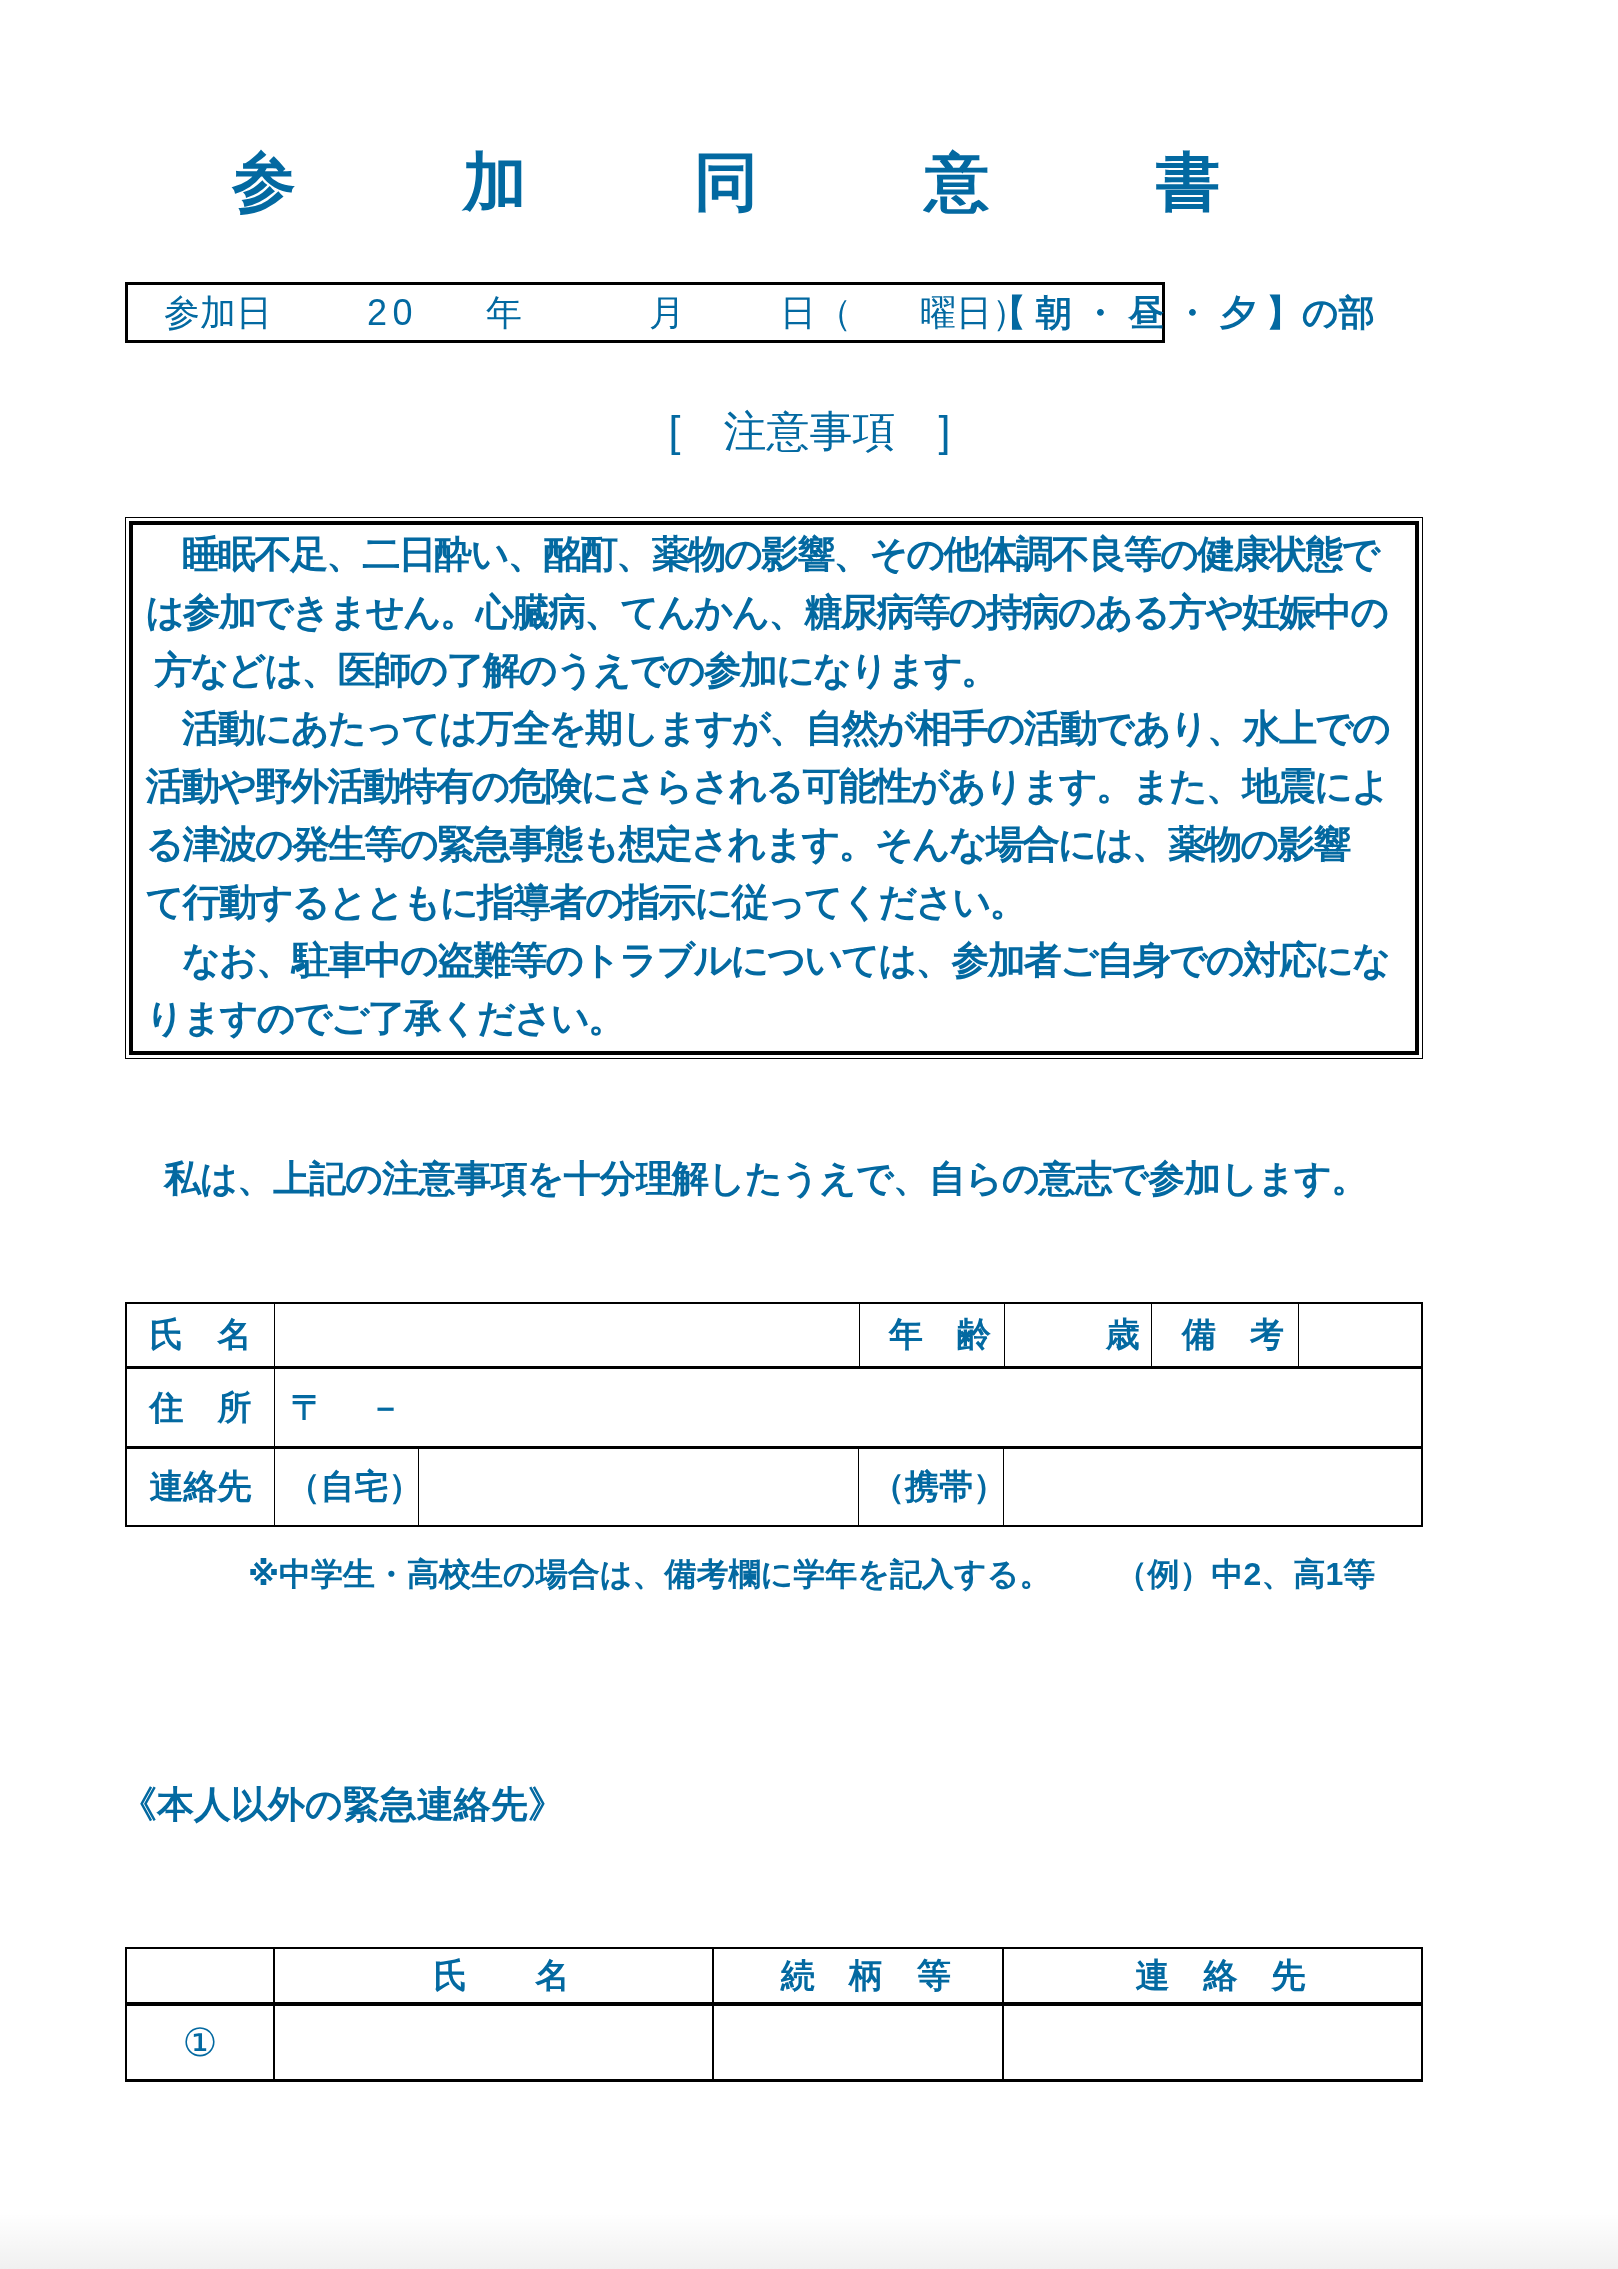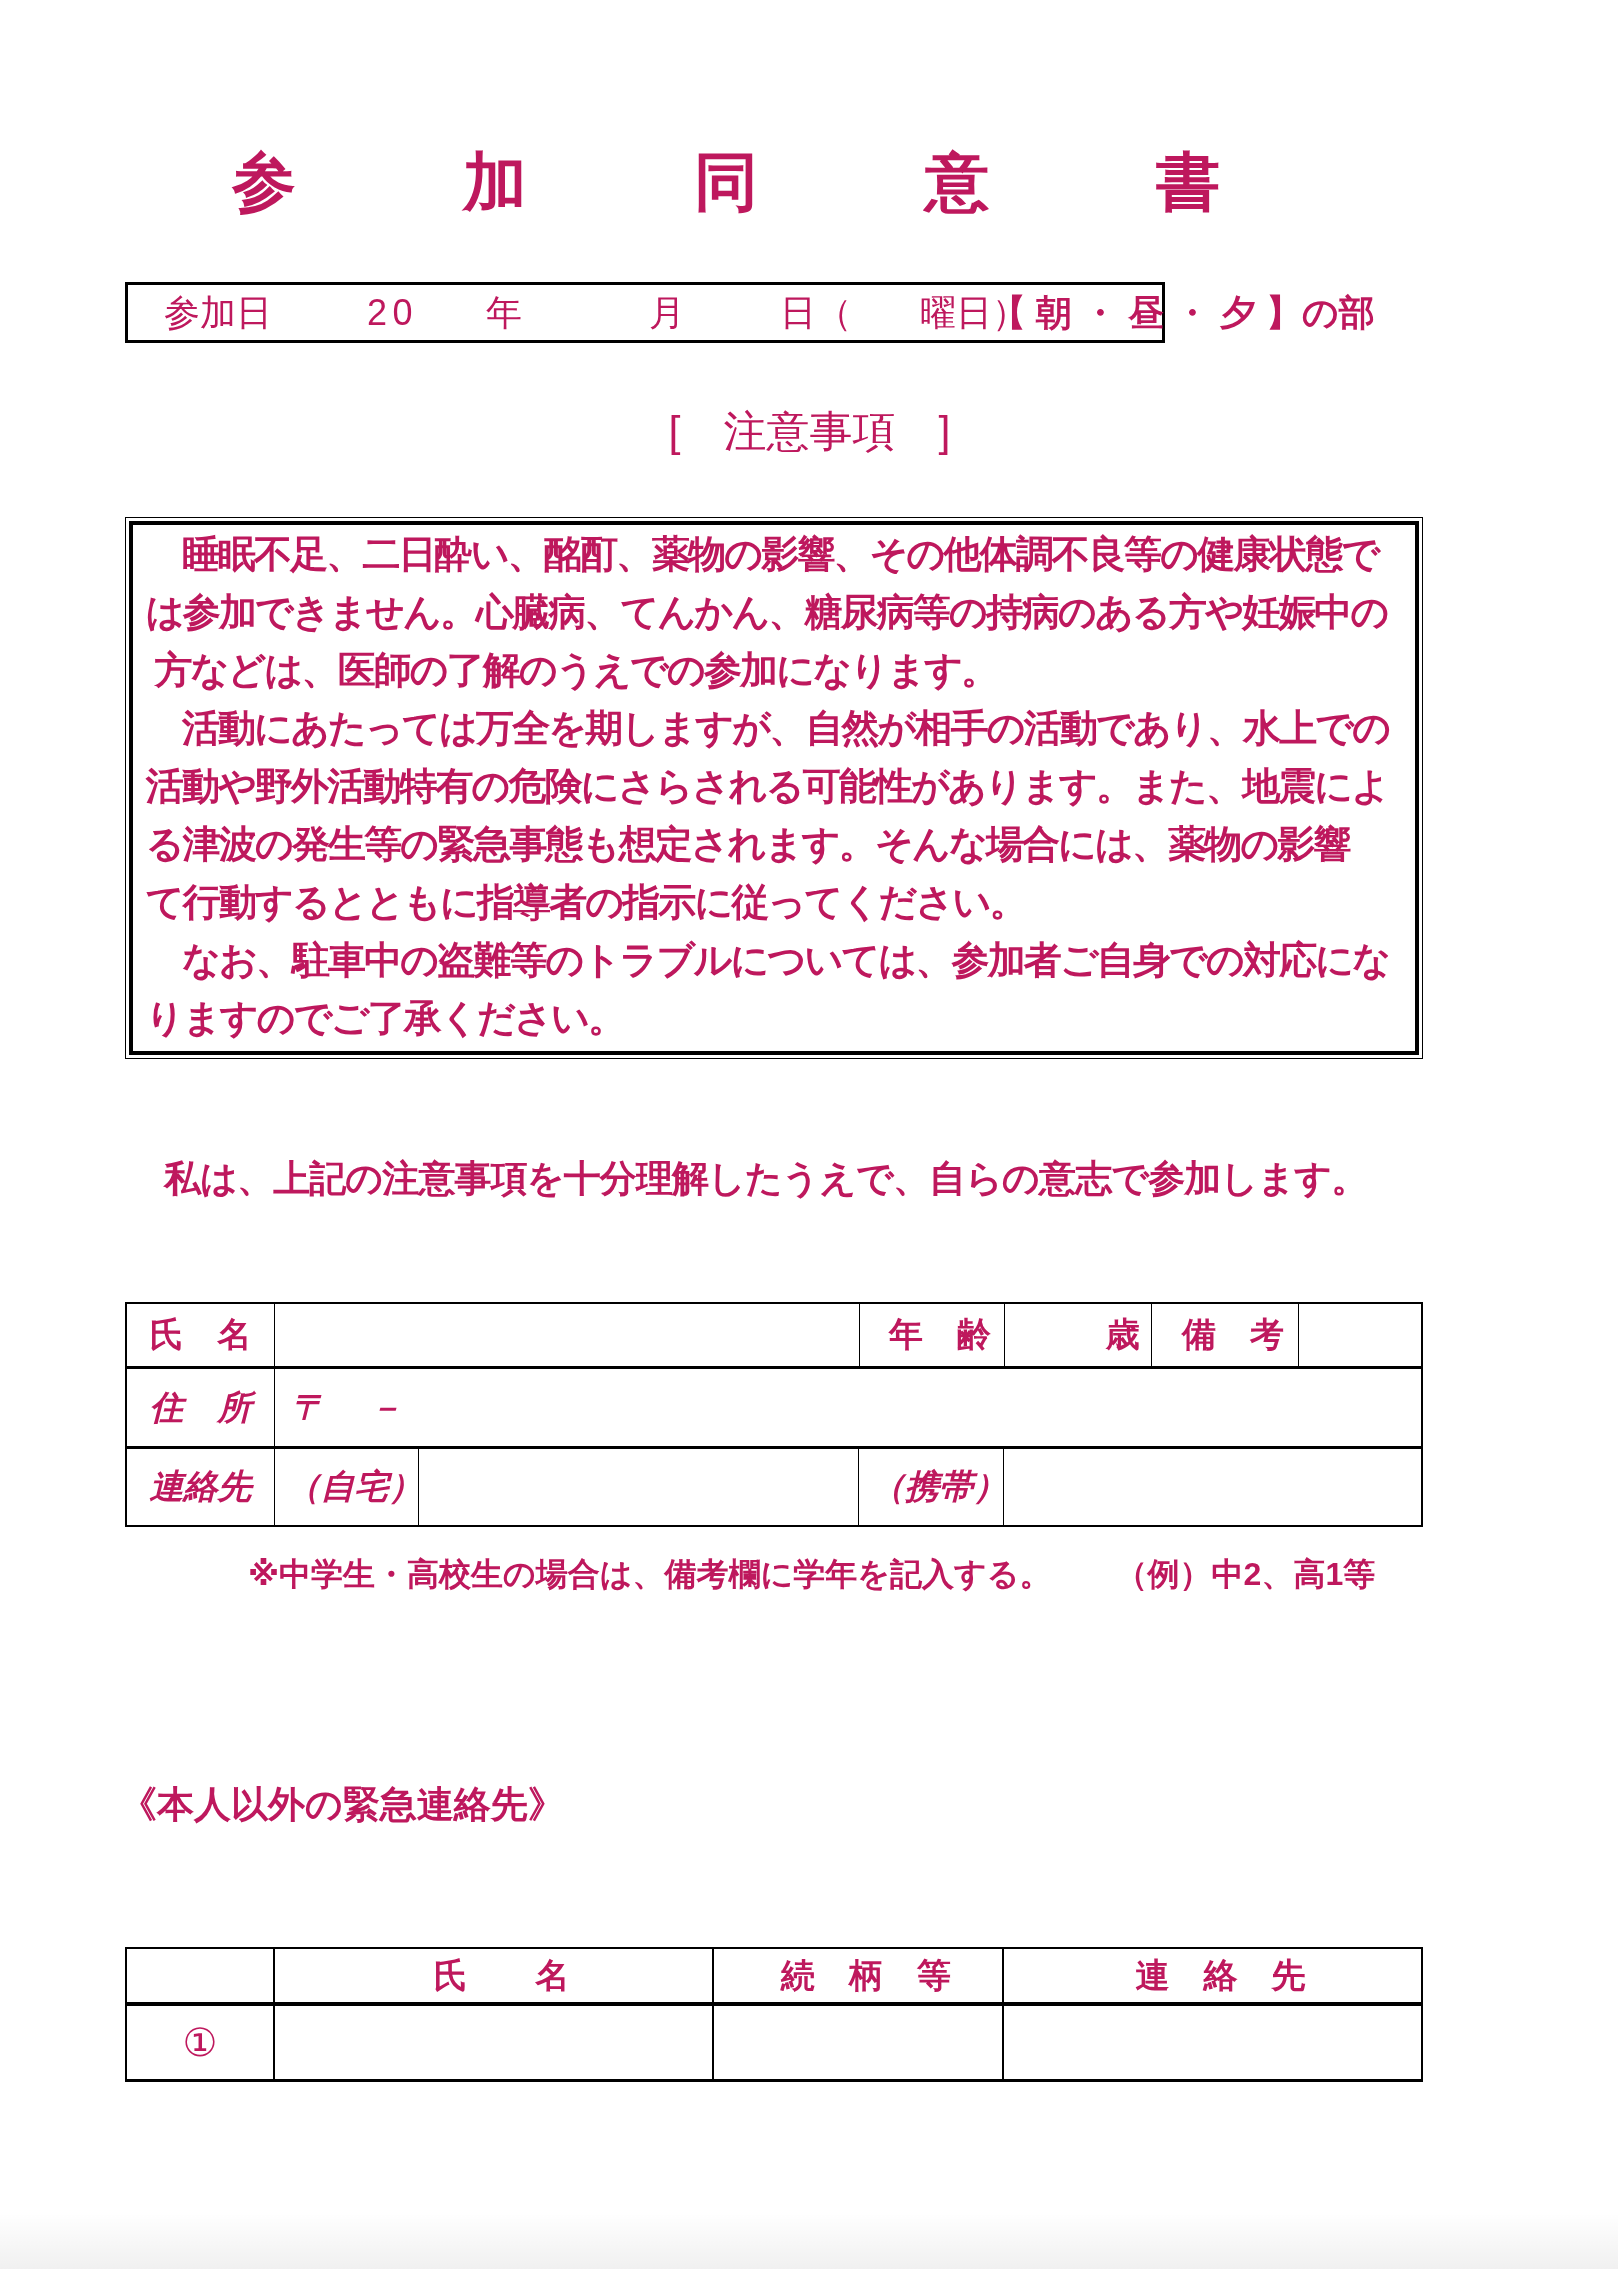--- a/index.html
+++ b/index.html
@@ -2,21 +2,21 @@
 <html style="font-size:15px"><head>
 <meta charset="utf-8">
 <style>
   html, body { margin: 0; padding: 0; background: #e8e8e8; }
   .page {
     position: relative;
     width: 1619px;
     height: 2269px;
     background: #ffffff;
     font-family: "Liberation Sans", "DejaVu Sans", sans-serif;
-    color: #be185d;
+    color: #0369a1;
     overflow: hidden;
     margin: 0 auto;
   }
 
   
   .title {
     position: absolute;
     top: 139px; left: 0; width: 100%;
     text-align: center;
     font-size: 64px;
@@ -107,21 +107,21 @@
     justify-content: center;
     font-size: 34px;
     font-weight: bold;
     white-space: pre;
     flex: 0 0 auto;
     text-align: right;
   }
   .tcell.grow { flex: 1 1 auto; }
   .tcell.vline { border-left: 1.9px solid #000; padding-left: 16px; }
   .t1 { top: 1302px; width: 1298px; }
-  .t1 .trow + .trow { border-top: 3.7px solid #000; font-style: italic; }
+  .t1 .trow + .trow { border-top: 3.7px solid #000; }
   .r1 { height: 62px; }
   .r2 { height: 77px; }
   .r3 { height: 76px; }
   .cell-age-unit { justify-content: flex-end; padding-right: 11.2px; }
   .cell-postal { justify-content: flex-start; padding-left: 13px; }
 
   
   .note {
     position: absolute;
     left: 248px; top: 1553px;

